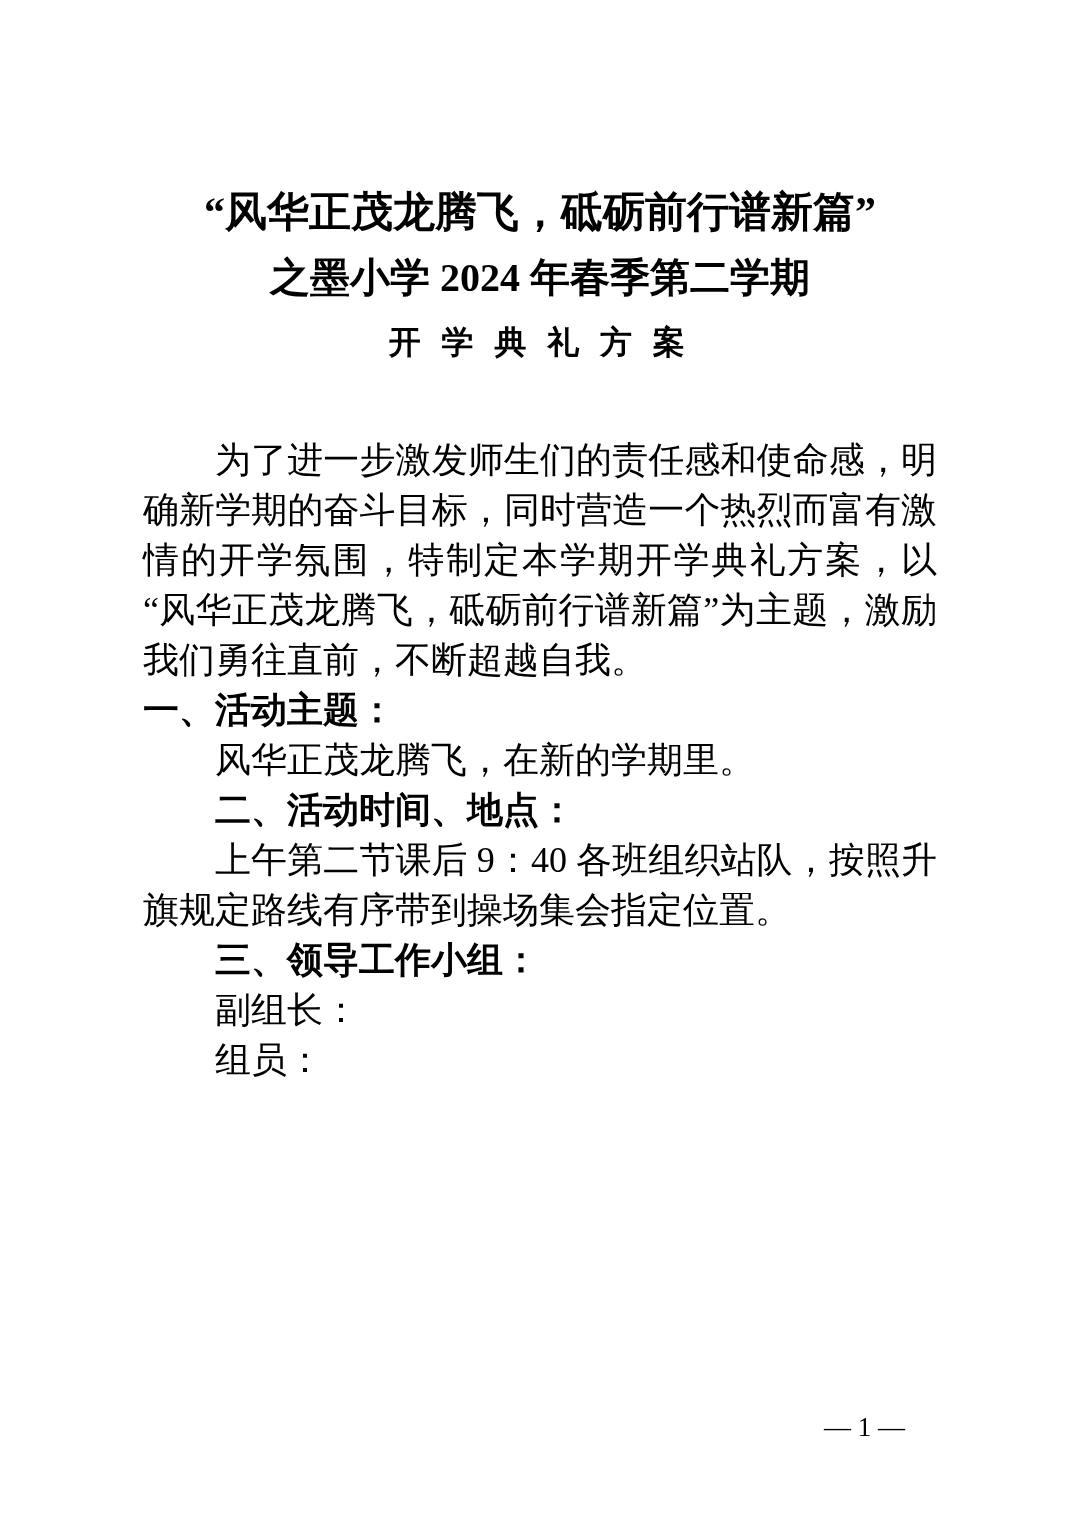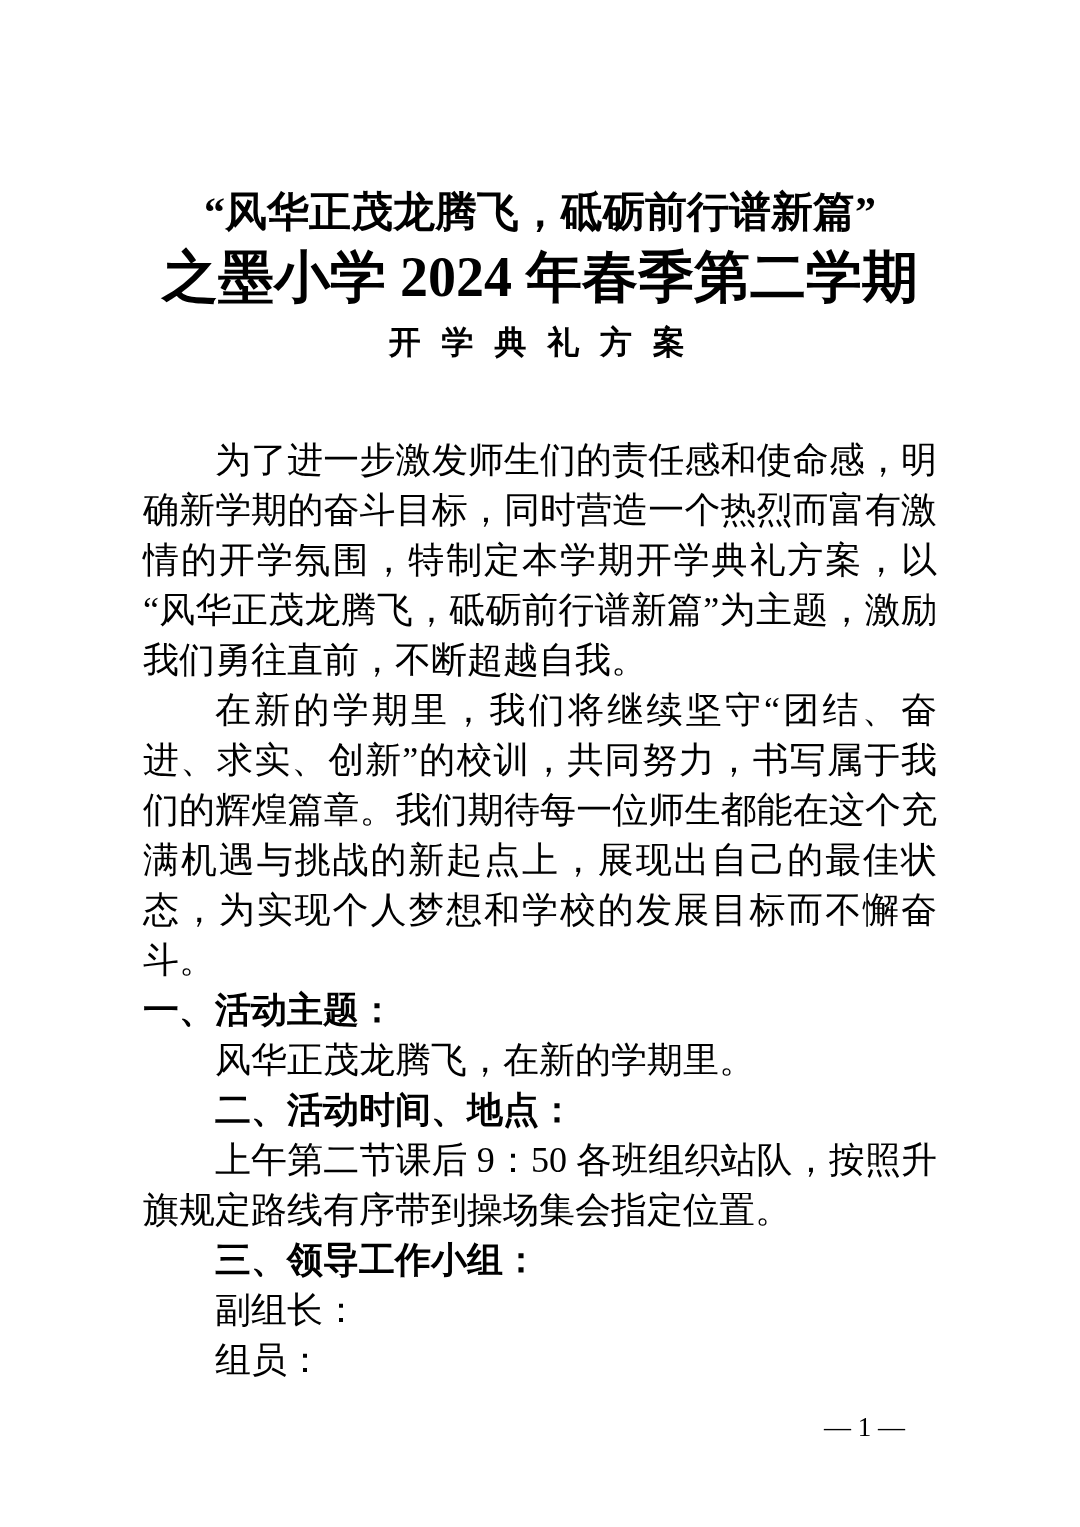--- a/index.html
+++ b/index.html
@@ -22,21 +22,21 @@
   .title-block {
     text-align: center;
     font-weight: bold;
   }
   .title-line-1 {
     font-size: 42px;
     line-height: 65px;
     white-space: nowrap;
   }
   .title-line-2 {
-    font-size: 56px;
+    font-size: 40px;
     line-height: 65px;
     white-space: nowrap;
   }
   .title-line-3 {
     font-size: 32px;
     line-height: 65px;
     letter-spacing: 0.2em;
     white-space: nowrap;
   }
   .body-text {
@@ -75,27 +75,26 @@
 <div class="page">
 
   <div class="title-block">
     <div class="title-line-1">“风华正茂龙腾飞，砥砺前行谱新篇”</div>
     <div class="title-line-2">之墨小学 2024 年春季第二学期</div>
     <div class="title-line-3">开 学 典 礼 方 案</div>
   </div>
 
   <div class="body-text">
     <p class="para">为了进一步激发师生们的责任感和使命感，明确新学期的奋斗目标，同时营造一个热烈而富有激情的开学氛围，特制定本学期开学典礼方案，以“风华正茂龙腾飞，砥砺前行谱新篇”为主题，激励我们勇往直前，不断超越自我。</p>
-    <p class="para">在新的学期里，我们将继续坚守“团结、奋进、求实、创新”的校训，共同努力，书写属于我们的辉煌篇章。我们期待每一位师生都能在这个充满机遇与挑战的新起点上，展现出自己的最佳状态，为实现个人梦想和学校的发展目标而不懈奋斗。</p>
 
     <p class="heading flush">一、活动主题：</p>
     <p class="para">风华正茂龙腾飞，在新的学期里。</p>
 
     <p class="heading">二、活动时间、地点：</p>
-    <p class="para">上午第二节课后 9：50 各班组织站队，按照升旗规定路线有序带到操场集会指定位置。</p>
+    <p class="para">上午第二节课后 9：40 各班组织站队，按照升旗规定路线有序带到操场集会指定位置。</p>
 
     <p class="heading">三、领导工作小组：</p>
     <p class="para">副组长：</p>
     <p class="para">组员：</p>
   </div>
 
   <div class="footer">
     <span>— 1 —</span>
   </div>
 

